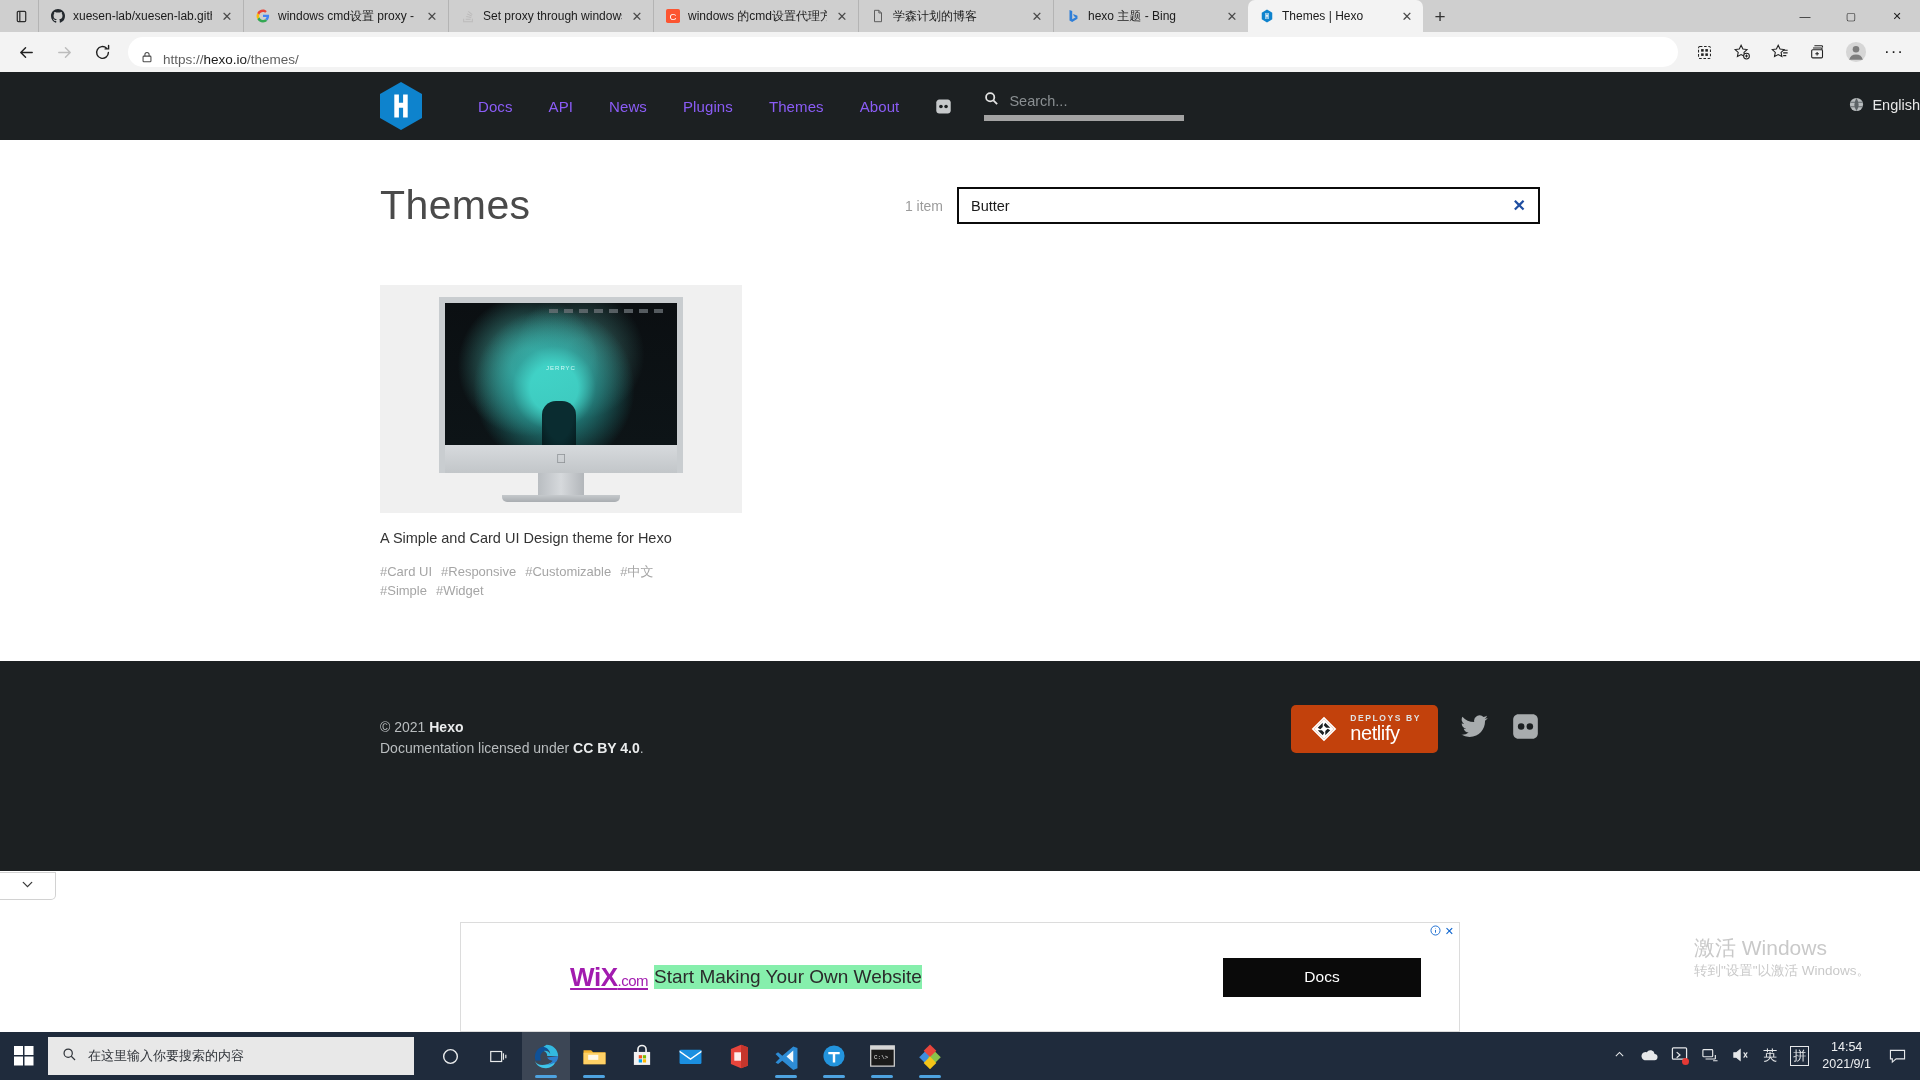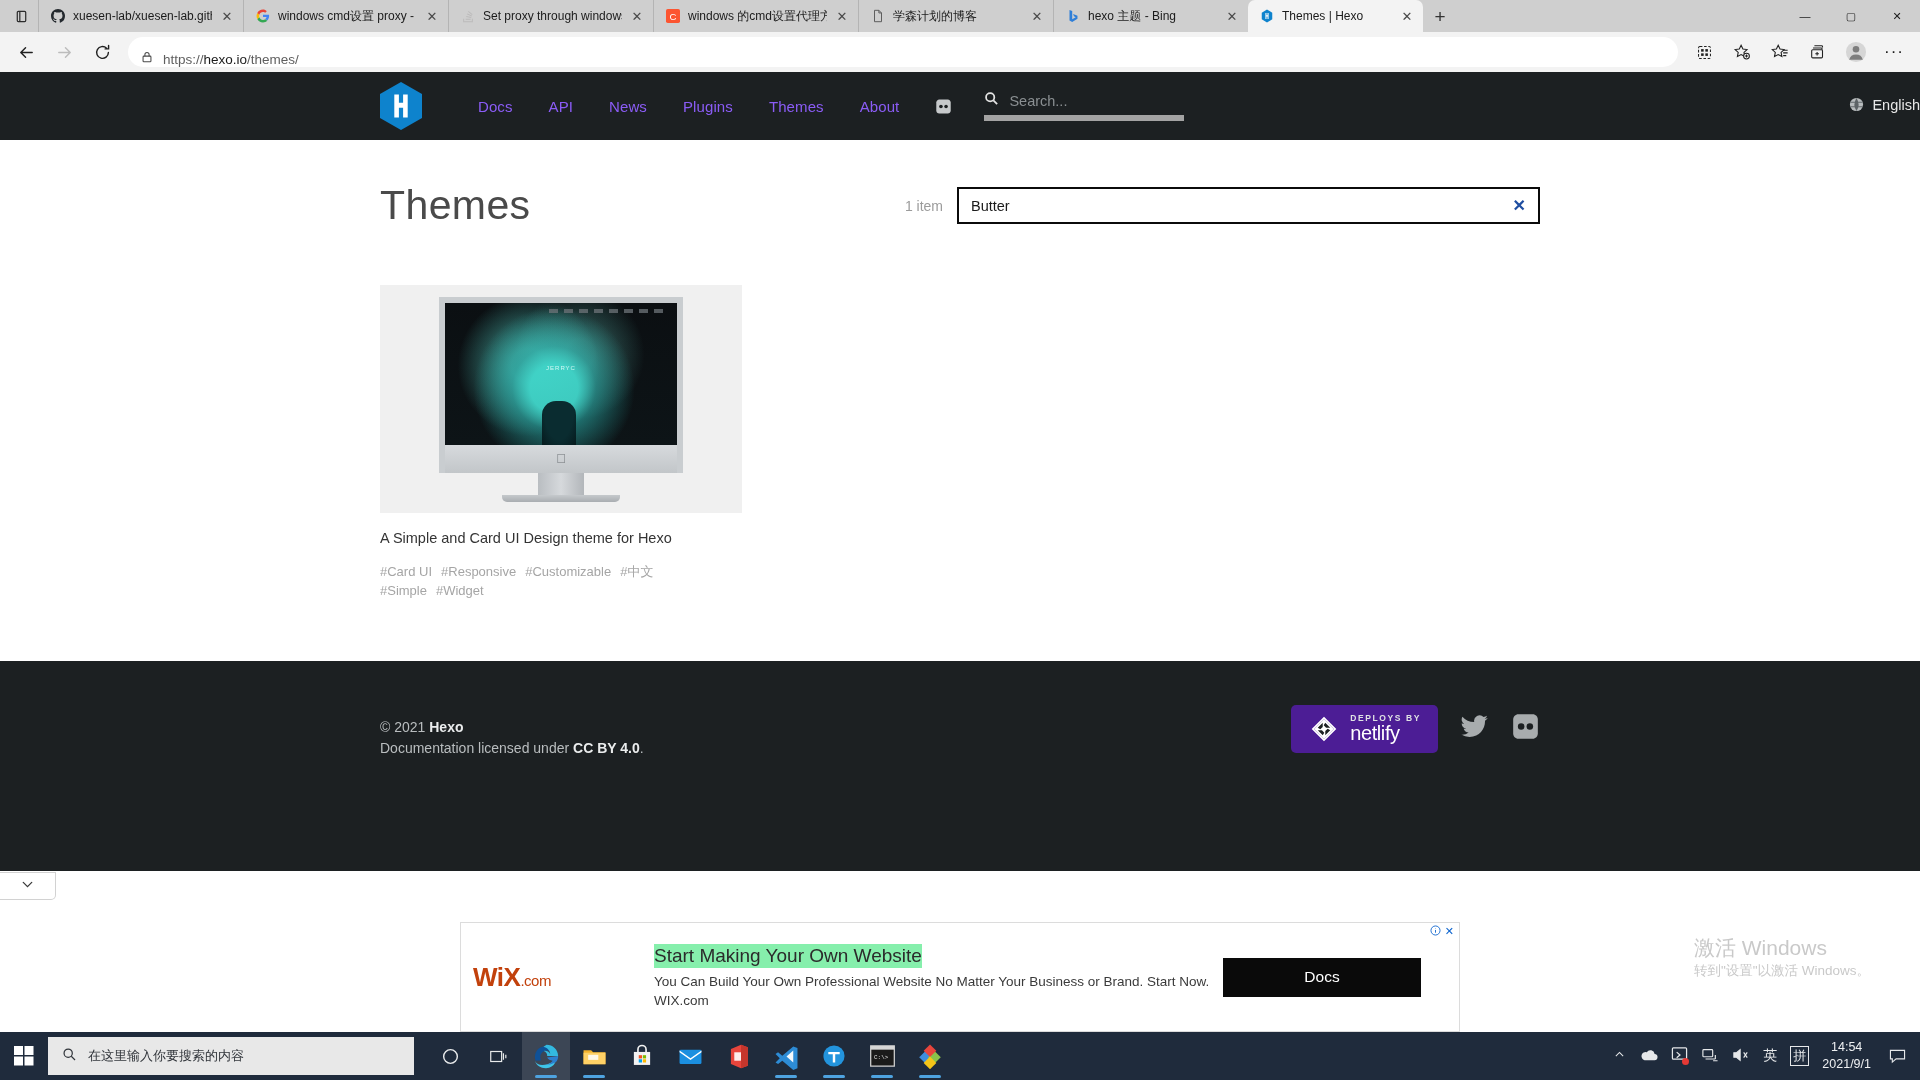--- a/index.html
+++ b/index.html
@@ -206,21 +206,21 @@
     margin-top: 60px; height: 210px; background: #1c2022;
     padding: 0 380px; display: flex; align-items: flex-start;
   }
   .footer-left { margin-top: 56px; color: #b9bdbf; font-size: 14px; line-height: 1.55; }
   .footer-left b { color: #eaeced; }
   .footer-right {
     margin-left: auto; margin-top: 44px; display: flex;
     align-items: center; gap: 22px;
   }
   .netlify-badge {
-    background: #4c1d95; border-radius: 5px; height: 48px;
+    background: #c2410c; border-radius: 5px; height: 48px;
     display: flex; align-items: center; gap: 10px; padding: 0 17px;
   }
   .netlify-badge .nl-text { line-height: 1.05; }
   .netlify-badge .nl-top {
     font-size: 8.5px; color: #dfe2e4; letter-spacing: 1.6px; font-weight: bold;
   }
   .netlify-badge .nl-bot { font-size: 20px; color: #ffffff; letter-spacing: -.4px; }
 
   
   .ad-collapse {
@@ -230,22 +230,22 @@
     border-radius: 0 0 5px 0;
     display: flex; align-items: center; justify-content: center;
   }
   .ad-banner {
     position: absolute; left: 460px; bottom: 0;
     width: 1000px; height: 110px; background: #ffffff;
     border: 1px solid #dcdcdc; overflow: hidden;
   }
   .ad-inner { display: flex; align-items: center; height: 100%; padding: 0 12px; }
   .ad-logo {
-    width: 175px; text-align: left; font-size: 26px;
-    color: #c2410c; letter-spacing: -.5px;
+    width: 175px; text-align: right; font-size: 26px;
+    color: #a21caf; letter-spacing: -.5px; text-decoration: underline;
   }
   .ad-logo .dotcom { font-size: 15px; }
   .ad-text { flex: 1 1 auto; padding-left: 6px; }
   .ad-title {
     font-size: 19px; color: #2b2b2b; background: #86efac;
     display: inline-block; line-height: 1.3;
   }
   .ad-desc { margin-top: 4px; font-size: 13.5px; color: #3a3a3a; line-height: 1.42; max-width: 560px; }
   .ad-open {
     width: 198px; height: 39px; background: #0a0a0a; color: #fff;
@@ -607,21 +607,20 @@
             </svg>
         </span>
         <span>✕</span>
       </div>
       <div class="ad-inner">
         <div class="ad-logo">
           <b>WiX</b><span class="dotcom">.com</span>
         </div>
         <div class="ad-text">
           <div class="ad-title">Start Making Your Own Website</div>
-          <div class="ad-desc">You Can Build Your Own Professional Website No Matter Your Business or Brand. Start Now. WIX.com</div>
         </div>
         <div class="ad-open">Docs</div>
       </div>
     </div>
 
     <div class="watermark">
       <div class="wm-1">激活 Windows</div>
       <div class="wm-2">转到"设置"以激活 Windows。</div>
     </div>
 

